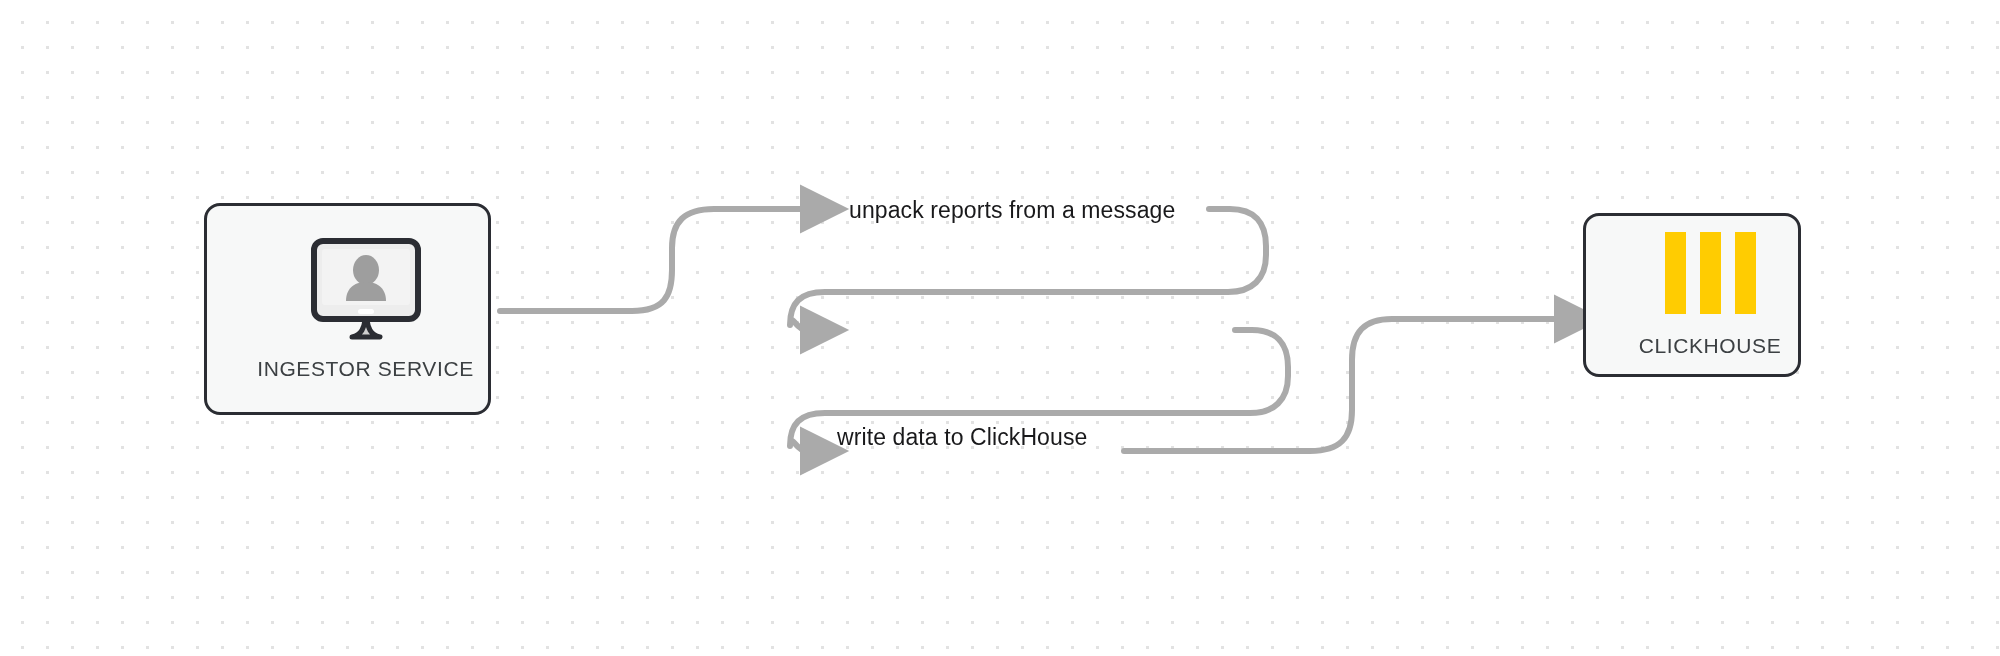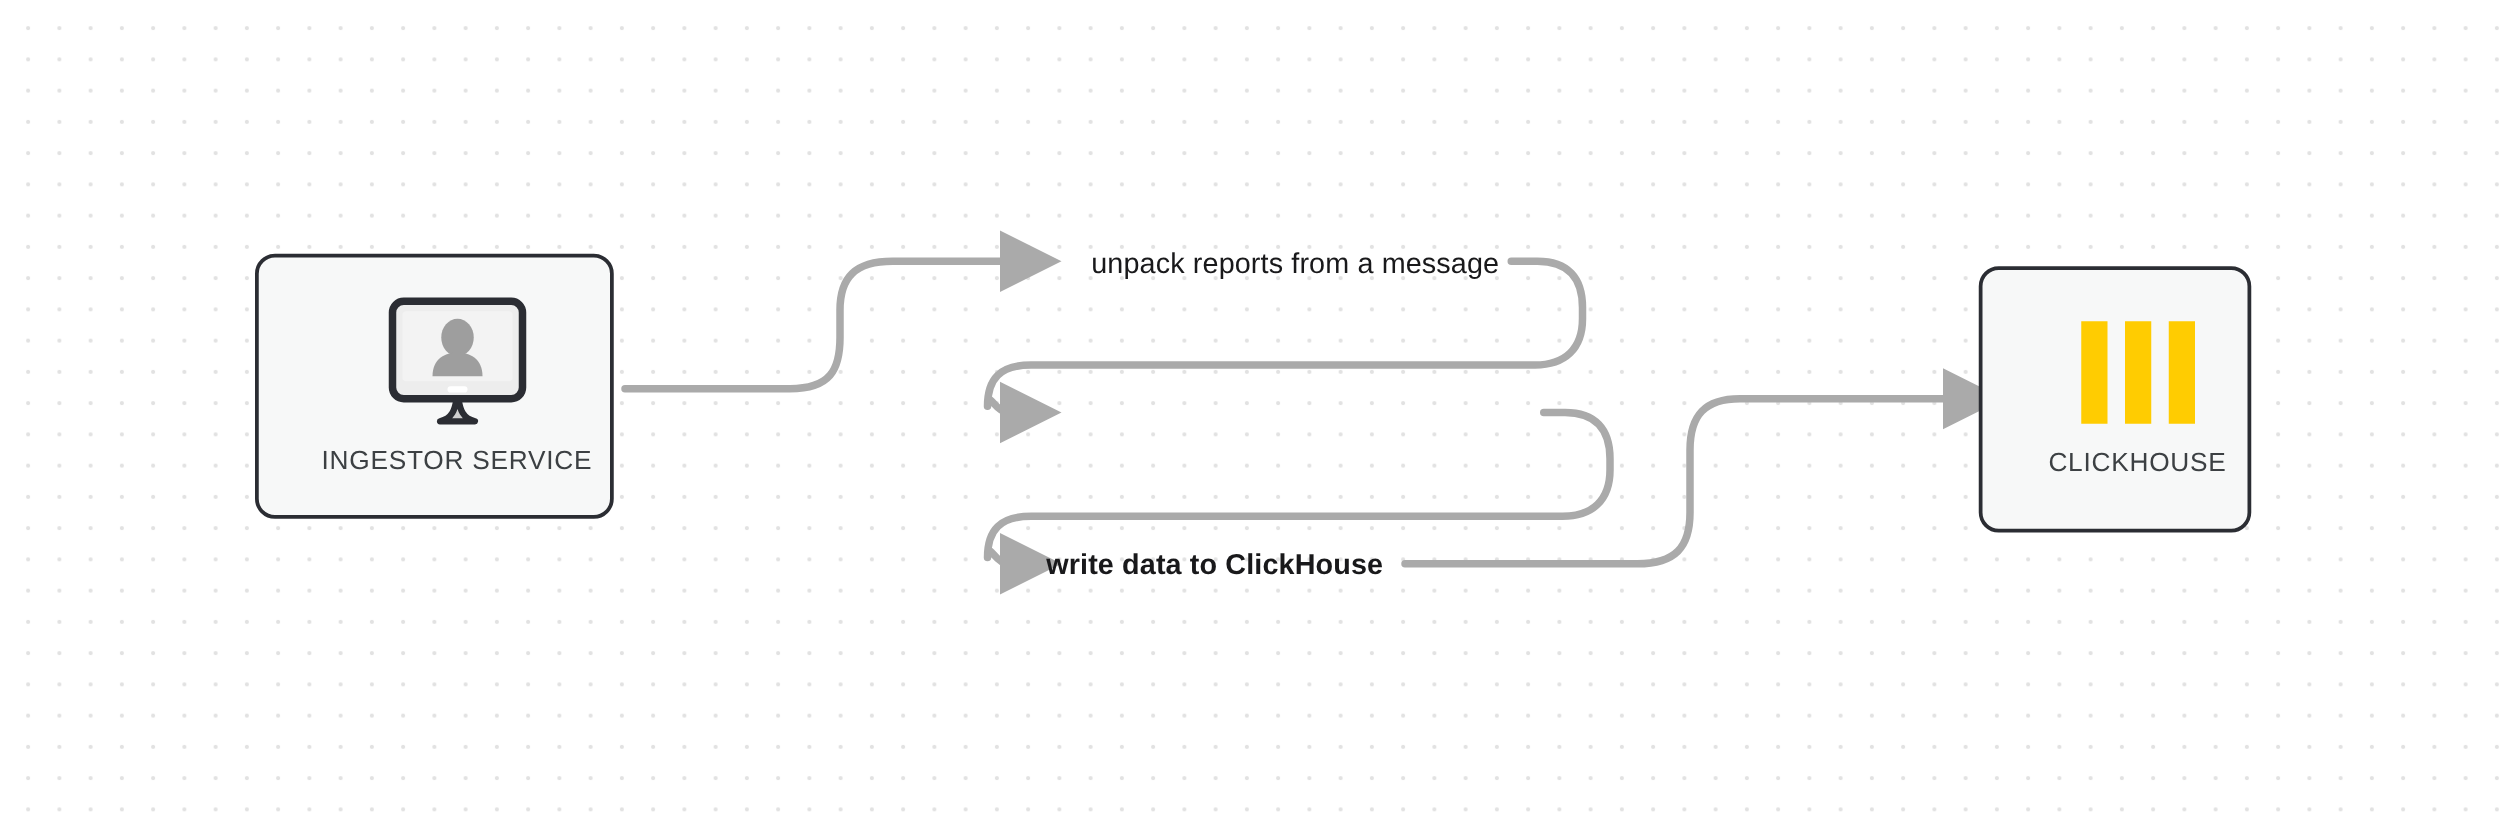--- a/index.html
+++ b/index.html
@@ -52,21 +52,21 @@
     width: 287px;
     height: 212px;
   }
   #node-ingestor .node-label {
     margin-top: 16px;
   }
   #node-clickhouse {
     left: 1583px;
     top: 213px;
     width: 218px;
-    height: 213px;
+    height: 164px;
   }
   #node-clickhouse .node-label {
     margin-top: 20px;
   }
   .monitor-icon {
     width: 116px;
     height: 104px;
     display: block;
   }
   .ch-icon {
@@ -80,23 +80,23 @@
     height: 82px;
     background: #ffcc01;
   }
   .edge-label {
     position: absolute;
     font-size: 23px;
     color: #19191b;
     white-space: nowrap;
     letter-spacing: 0.1px;
   }
-  #edge-label-0 { left: 873px; top: 197px; }
+  #edge-label-0 { left: 849px; top: 197px; }
   #edge-label-1 { left: 837px; top: 318px; }
-  #edge-label-2 { left: 837px; top: 438px; font-weight: bold; }
+  #edge-label-2 { left: 837px; top: 424px; }
 </style>
 </head>
 <body>
 
 <div id="canvas">
 
   <svg class="edge-layer" viewBox="0 0 2000 656" xmlns="http://www.w3.org/2000/svg">
     <defs>
       <marker id="arrowhead" markerWidth="9" markerHeight="9" refX="1.0" refY="4.5" orient="auto" markerUnits="strokeWidth">
         <path d="M0,0.4 L8.2,4.5 L0,8.6 Z" fill="#aaaaaa"></path>

